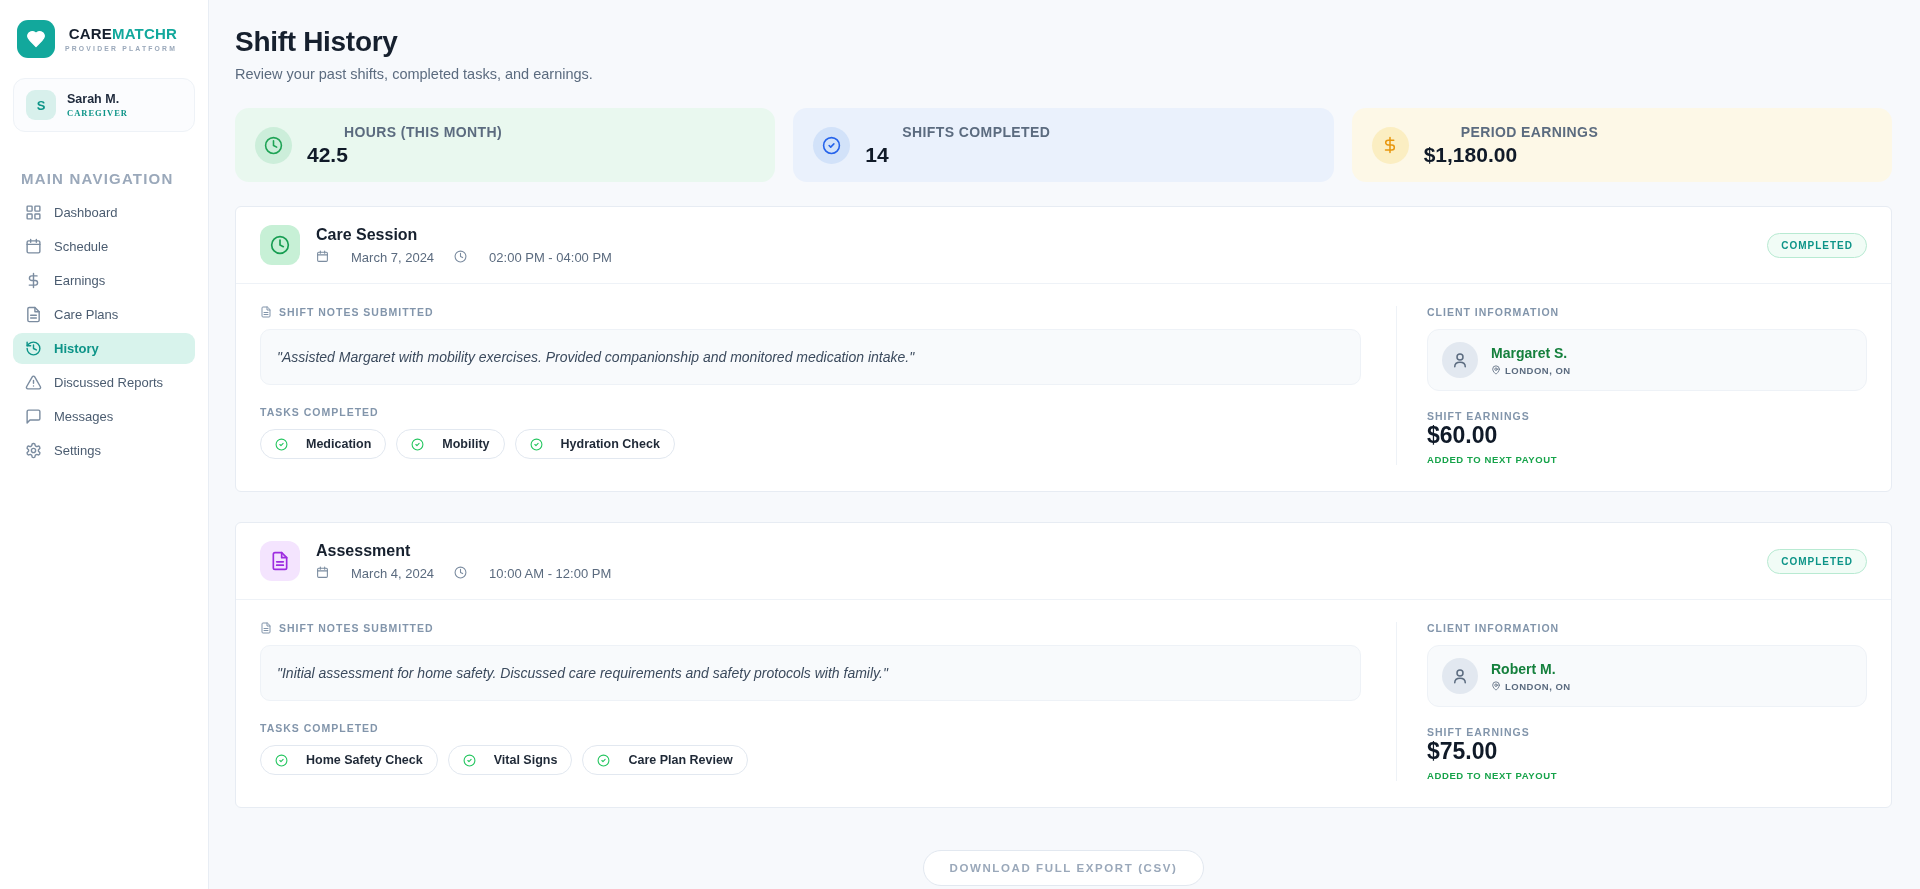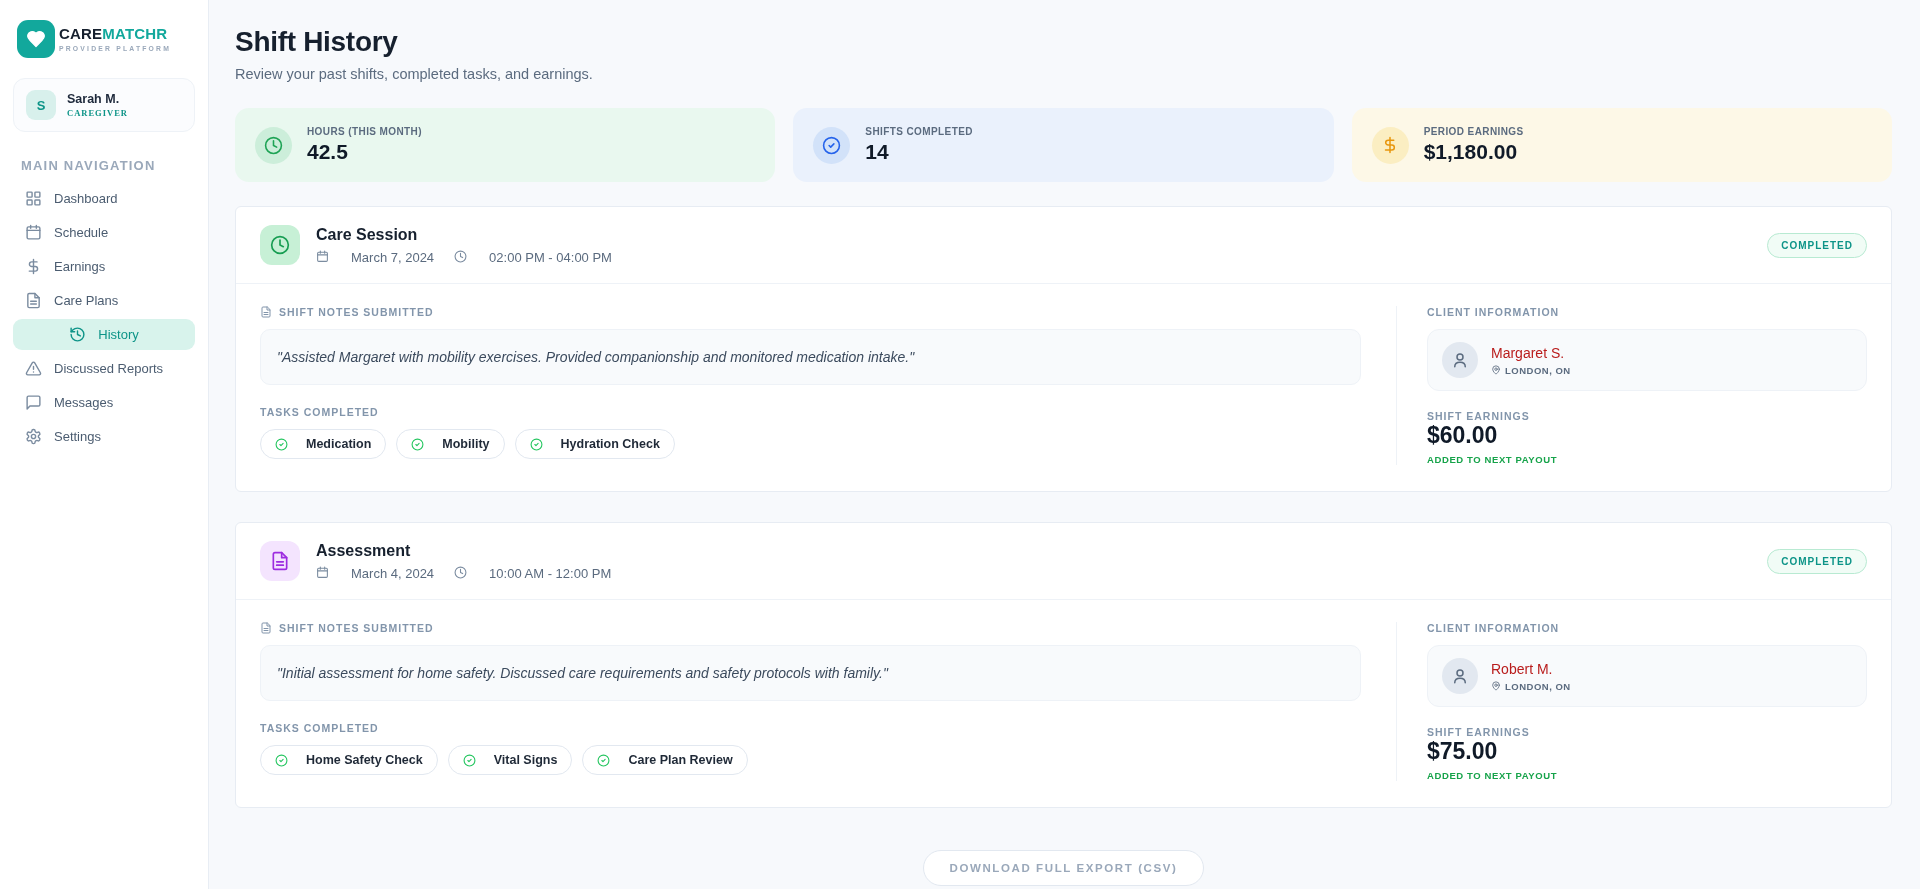--- a/index.html
+++ b/index.html
@@ -8,21 +8,21 @@
     font-family: "Liberation Sans", "DejaVu Sans", sans-serif;
     background:#f7f9fc; color:#1e293b;
   }
   .app { display:flex; height:100%; }
 
   
   .sidebar {
     width:209px; background:#ffffff; border-right:1px solid #e8edf4;
     padding:16px 13px; flex-shrink:0;
   }
-  .logo-row { display:flex; align-items:center; gap:4px; padding:4px 4px 2px; cursor:pointer; }
+  .logo-row { display:flex; align-items:center; gap:10px; padding:4px 4px 2px; cursor:pointer;text-align:right; }
   .logo-mark {
     width:38px; height:38px; border-radius:11px; background:#12a89c;
     display:flex; align-items:center; justify-content:center; flex-shrink:0;
   }
   .logo-mark svg { width:20px; height:20px; }
   .logo-name { font-size:15px; font-weight:800; letter-spacing:.2px; color:#16202e; line-height:1.1; }
   .logo-name .accent { color:#12a89c; }
   .logo-tag { font-size:6.8px; font-weight:700; letter-spacing:2.2px; color:#9aa8ba; margin-top:3px; }
 
   .user-card {
@@ -30,28 +30,28 @@
     padding:11px 12px; display:flex; align-items:center; gap:11px; cursor:pointer;
   }
   .avatar-initial {
     width:30px; height:30px; border-radius:9px; background:#d8f0ec; color:#0d9488;
     font-size:13px; font-weight:800; display:flex; align-items:center; justify-content:center;
   }
   .user-name { font-size:12.5px; font-weight:700; color:#1e293b; }
   .user-role { font-size:8.5px; font-weight:800; letter-spacing:1px; color:#0d9488; margin-top:2px;font-family:Liberation Serif, serif; }
 
   .nav-section-label {
-    margin:26px 8px 10px; font-size:13px; font-weight:800; letter-spacing:1.2px; color:#9aa8ba;
+    margin:38px 8px 10px; font-size:15px; font-weight:800; letter-spacing:1.2px; color:#9aa8ba;
   }
   .nav-item {
     display:flex; align-items:center; gap:12px; padding:7px 12px; margin-bottom:3px;
     border-radius:9px; color:#4b5c70; font-size:13px; cursor:pointer;
   }
   .nav-item svg { width:17px; height:17px; color:#7b8ca0; }
-  .nav-item.active { background:#d8f3ec; color:#0d9488; font-weight:400;justify-content:center; }
+  .nav-item.active { background:#d8f3ec; color:#0d9488; font-weight:700; }
   .nav-item.active svg { color:#0d9488; }
 
   
   .main { flex:1; padding:26px 28px 0 26px; overflow:hidden; }
   .page-title { font-size:28px; font-weight:700; color:#16202e; letter-spacing:-.3px; }
   .page-subtitle { margin-top:8px; font-size:14.5px; color:#5b6b7f; }
 
   .stats-row { display:flex; gap:18px; margin-top:26px; }
   .stat-card {
     flex:1; height:74px; border-radius:14px; padding:0 20px;
@@ -62,21 +62,21 @@
   .stat-card.amber { background:#fdf8e7; }
   .stat-icon {
     width:37px; height:37px; border-radius:50%;
     display:flex; align-items:center; justify-content:center; flex-shrink:0;
   }
   .green .stat-icon { background:#cceeda; color:#1ea355; }
   .blue  .stat-icon { background:#d2e2f9; color:#2563eb; }
   .amber .stat-icon { background:#fbeec2; color:#e8960c; }
   .stat-icon svg { width:19px; height:19px; }
   .amber .stat-icon { font-size:18px; font-weight:700; }
-  .stat-label { font-size:10px; font-weight:700; letter-spacing:.4px; color:#5b6b7f; }
+  .stat-label { font-size:14px; font-weight:700; letter-spacing:.4px; color:#5b6b7f;margin-left:37px; }
   .stat-value { font-size:21px; font-weight:800; color:#101a28; margin-top:3px; }
 
   
   .shift-card {
     background:#ffffff; border:1px solid #e7ecf3; border-radius:6px; margin-top:24px;
   }
   .shift-card + .shift-card { margin-top:30px; }
   .shift-header { display:flex; align-items:center; gap:16px; padding:18px 24px; }
   .shift-type-icon {
     width:40px; height:40px; border-radius:12px;
@@ -118,21 +118,21 @@
 
   .client-box {
     margin-top:11px; background:#f8fafc; border:1px solid #eef2f7; border-radius:12px;
     padding:12px 14px; display:flex; align-items:center; gap:13px;
   }
   .client-avatar {
     width:36px; height:36px; border-radius:50%; background:#e2e8f0; color:#5b6b7f;
     display:flex; align-items:center; justify-content:center;
   }
   .client-avatar svg { width:18px; height:18px; }
-  .client-name { font-size:14px; font-weight:400; color:#b91c1c; }
+  .client-name { font-size:14px; font-weight:700; color:#15803d; }
   .client-loc { display:flex; align-items:center; gap:4px; margin-top:4px;
     font-size:9.5px; font-weight:700; letter-spacing:.5px; color:#5b6b7f; }
   .client-loc svg { width:10px; height:10px; }
   .earnings-label { margin-top:19px; }
   .earnings-amount { font-size:23px; font-weight:800; color:#101a28; }
   .earnings-note { margin-top:5px; font-size:9.5px; font-weight:800; letter-spacing:.6px; color:#16a34a; }
 
   
   .footer { display:flex; justify-content:center; margin-top:42px; }
   .download-btn {

